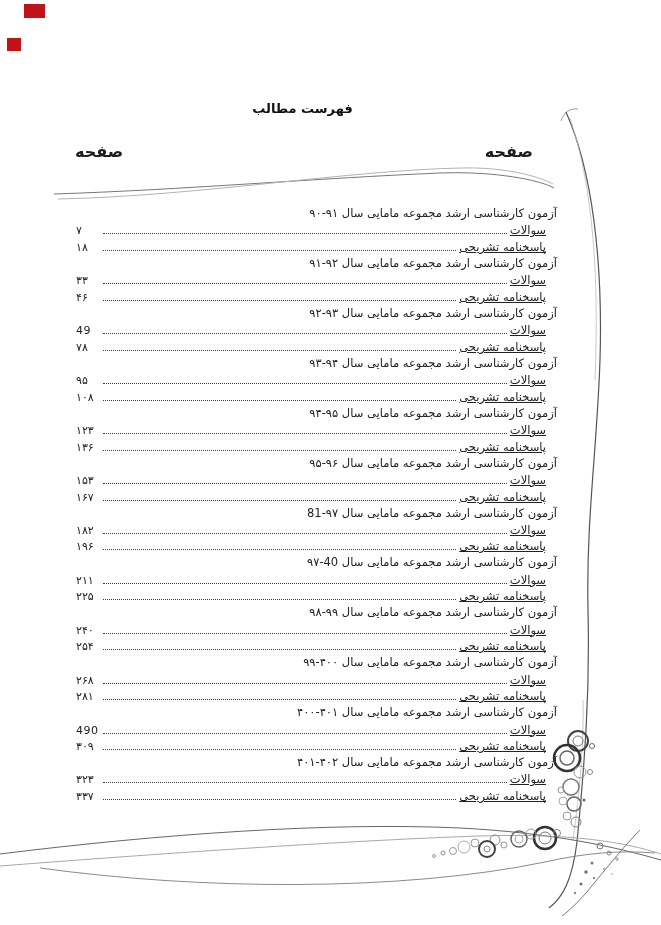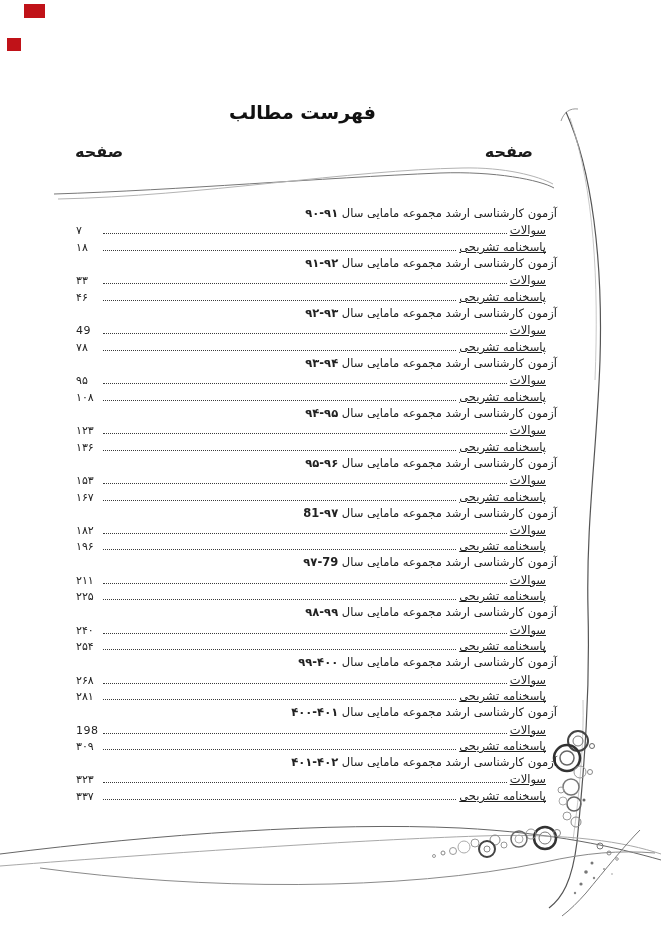--- a/index.html
+++ b/index.html
@@ -3,26 +3,26 @@
 <meta charset="utf-8">
 <style>
   html,body{margin:0;padding:0;background:#fff;}
   body{width:661px;height:925px;font-family:"DejaVu Sans","Liberation Sans",sans-serif;color:#1c1c1c;}
   .page{position:relative;width:661px;height:925px;background:#fff;overflow:hidden;direction:rtl;}
   .deco{position:absolute;inset:0;z-index:0;}
   .corner-mark{position:absolute;z-index:2;}
   .mark1{left:24px;top:4px;width:21px;height:14px;}
   .mark2{left:7px;top:38px;width:14px;height:13px;}
   .title{position:absolute;top:101px;left:0;width:605px;margin:0;text-align:center;
-         font-size:19px;font-weight:bold;color:#111;z-index:1;}
+         font-size:13px;font-weight:bold;color:#111;z-index:1;}
   .headers{position:absolute;top:142px;left:75px;right:128px;display:flex;
            justify-content:space-between;direction:rtl;font-weight:bold;font-size:16px;z-index:1;}
   .toc{position:absolute;top:205px;right:104px;left:76px;z-index:1;font-size:11.5px;}
   .group-title{height:16.65px;line-height:16.65px;text-align:right;color:#222;white-space:nowrap;}
-  .gt-years{display:inline-block;direction:ltr;unicode-bidi:isolate;letter-spacing:1px;font-weight:bold;}
+  .gt-years{display:inline-block;direction:ltr;unicode-bidi:isolate;letter-spacing:1px;}
   .row{height:16.65px;display:flex;align-items:flex-end;direction:rtl;padding-right:11px;}
   .row .label{line-height:15px;white-space:nowrap;color:#222;text-decoration:underline;}
   .row .dots{flex:1;border-bottom:1.4px dotted #3a3a3a;margin:0 3px 4px 3px;}
   .row .pnum{line-height:15px;min-width:24px;text-align:left;direction:ltr;font-size:11px;color:#222;
              letter-spacing:0.5px;}
 </style>
 </head>
 <body>
 
 <div class="page">
@@ -188,21 +188,21 @@
         <span class="pnum">۱۸۲</span>
       </div>
       <div class="row">
         <span class="label">پاسخنامه تشریحی</span>
         <span class="dots"></span>
         <span class="pnum">۱۹۶</span>
       </div>
     </div>
 
     <div class="group">
-      <div class="group-title"><span>آزمون کارشناسی ارشد مجموعه مامایی سال</span>​ <span class="gt-years">۹۷-79</span></div>
+      <div class="group-title"><span>آزمون کارشناسی ارشد مجموعه مامایی سال</span>​ <span class="gt-years">۹۷-40</span></div>
       <div class="row">
         <span class="label">سوالات</span>
         <span class="dots"></span>
         <span class="pnum">۲۱۱</span>
       </div>
       <div class="row">
         <span class="label">پاسخنامه تشریحی</span>
         <span class="dots"></span>
         <span class="pnum">۲۲۵</span>
       </div>
@@ -234,21 +234,21 @@
         <span class="dots"></span>
         <span class="pnum">۲۸۱</span>
       </div>
     </div>
 
     <div class="group">
       <div class="group-title"><span>آزمون کارشناسی ارشد مجموعه مامایی سال</span>​ <span class="gt-years">۴۰۰-۴۰۱</span></div>
       <div class="row">
         <span class="label">سوالات</span>
         <span class="dots"></span>
-        <span class="pnum">198</span>
+        <span class="pnum">490</span>
       </div>
       <div class="row">
         <span class="label">پاسخنامه تشریحی</span>
         <span class="dots"></span>
         <span class="pnum">۳۰۹</span>
       </div>
     </div>
 
     <div class="group">
       <div class="group-title"><span>آزمون کارشناسی ارشد مجموعه مامایی سال</span>​ <span class="gt-years">۴۰۱-۴۰۲</span></div>

